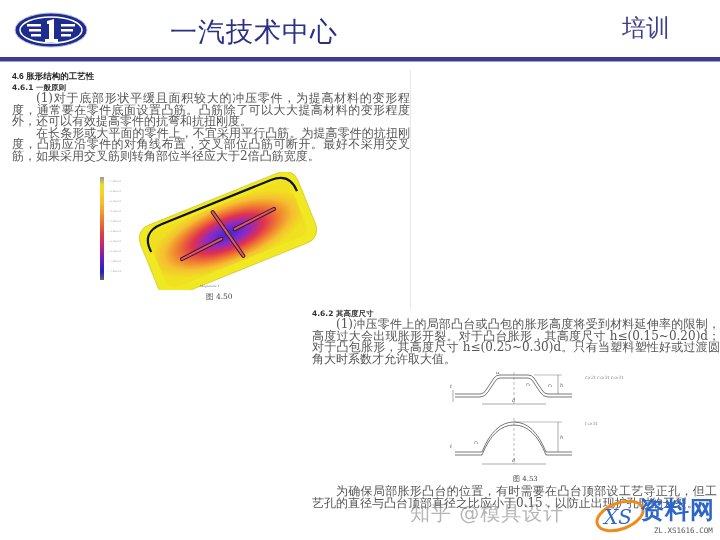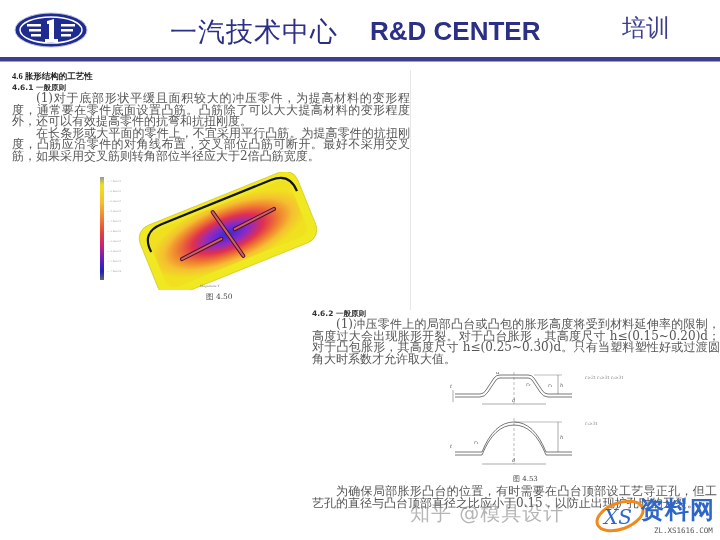--- a/index.html
+++ b/index.html
@@ -10,21 +10,21 @@
     .logo { position: absolute; left: 14px; top: 12px; width: 74px; height: 36px; }
     .title-cn { position: absolute; left: 170px; top: 14px; font-family: "DejaVu Sans", sans-serif; font-size: 27px; color: #2b2f86; letter-spacing: 1px; }
     .title-en { position: absolute; left: 370px; top: 16px; font-family: "Liberation Sans", sans-serif; font-weight: bold; font-size: 26px; color: #2b2f86; }
     .title-right { position: absolute; left: 622px; top: 12px; font-family: "DejaVu Sans", sans-serif; font-size: 24px; color: #3c3f8c; }
     .header-line { position: absolute; left: 0; top: 57px; width: 720px; height: 4px; background: #3b3d8e; }
     .header-line2 { position: absolute; left: 0; top: 61px; width: 720px; height: 1px; background: #9ea0cc; }
 
     .doc-left { position: absolute; left: 12px; top: 70px; width: 398px; height: 245px; }
     .doc-right { position: absolute; left: 312px; top: 308px; width: 408px; height: 232px; }
 
-    .h-sec { font-family: Liberation Serif, serif; font-size: 8.5px; font-weight: bold; color: #222; line-height: 12px; }
+    .h-sec { font-family: Liberation Sans, sans-serif; font-size: 8.5px; font-weight: bold; color: #222; line-height: 12px; }
     .h-sub { font-family: "DejaVu Sans", sans-serif; font-size: 7.5px; font-weight: bold; color: #333; line-height: 11px; }
     .para { font-size: 12px; line-height: 11.5px; color: #555; text-indent: 2em; text-align: justify; }
 
     .fig1 { position: absolute; left: 98px; top: 172px; width: 230px; height: 118px; }
     .fig1-caption { position: absolute; left: 190px; top: 292px; font-size: 7.5px; color: #444; padding-left: 16px; }
     .fig1-axis { position: absolute; left: 200px; top: 284px; font-size: 3px; color: #777; }
 
     .fig2 { position: absolute; left: 450px; top: 372px; width: 140px; height: 100px; }
     .fig2-caption { position: absolute; left: 497px; top: 474px; font-size: 7px; color: #444; margin-left: 16px; }
     .fig2-note1 { position: absolute; left: 585px; top: 375px; font-size: 4.5px; color: #888; }
@@ -46,21 +46,20 @@
     <ellipse cx="37" cy="18" rx="31" ry="13" fill="none" stroke="#ffffff" stroke-width="1.5"></ellipse>
     <rect x="13" y="12" width="14" height="2.5" fill="#fff"></rect>
     <rect x="15" y="17" width="12" height="2.5" fill="#fff"></rect>
     <rect x="17" y="22" width="10" height="2.5" fill="#fff"></rect>
     <rect x="47" y="12" width="14" height="2.5" fill="#fff"></rect>
     <rect x="47" y="17" width="12" height="2.5" fill="#fff"></rect>
     <rect x="47" y="22" width="10" height="2.5" fill="#fff"></rect>
     <path d="M33 9 L40 7 L40 27 L44 27 L44 30 L31 30 L31 27 L35 27 L35 12 L33 12 Z" fill="#fff"></path>
   </svg>
   <div class="title-cn">一汽技术中心</div>
-  <div class="title-en">R&amp;D CENTER</div>
   <div class="title-right">培训</div>
   <div class="header-line"></div>
   <div class="header-line2"></div>
 </div>
 
 <div class="doc-left">
   <div class="h-sec">4.6 胀形结构的工艺性</div>
   <div class="h-sub">4.6.1 一般原则</div>
   <p class="para">(1)对于底部形状平缓且面积较大的冲压零件，为提高材料的变形程度，通常要在零件底面设置凸筋。凸筋除了可以大大提高材料的变形程度外，还可以有效提高零件的抗弯和抗扭刚度。</p>
   <p class="para">在长条形或大平面的零件上，不宜采用平行凸筋。为提高零件的抗扭刚度，凸筋应沿零件的对角线布置，交叉部位凸筋可断开。最好不采用交叉筋，如果采用交叉筋则转角部位半径应大于2倍凸筋宽度。</p>
@@ -118,21 +117,21 @@
       <line x1="-52" y1="6" x2="-8" y2="2"></line>
       <line x1="8" y1="-2" x2="52" y2="-6"></line>
       <line x1="-6" y1="-26" x2="6" y2="26"></line>
     </g>
   </g>
 </svg>
 <div class="fig1-axis">Magnitude Y</div>
 <div class="fig1-caption">图 4.50</div>
 
 <div class="doc-right">
-  <div class="h-sub">4.6.2 一般原则</div>
+  <div class="h-sub">4.6.2 其高度尺寸</div>
   <p class="para">(1)冲压零件上的局部凸台或凸包的胀形高度将受到材料延伸率的限制，高度过大会出现胀形开裂。对于凸台胀形，其高度尺寸 h≤(0.15~0.20)d；对于凸包胀形，其高度尺寸 h≤(0.25~0.30)d。只有当塑料塑性好或过渡圆角大时系数才允许取大值。</p>
 </div>
 
 <svg class="fig2" viewBox="0 0 140 100">
   <g fill="none" stroke="#555" stroke-width="0.8">
     <path d="M5 22 L30 22 Q34 22 36 18 L44 6 Q46 3 50 3 L78 3 Q82 3 84 6 L92 18 Q94 22 98 22 L122 22"></path>
     <path d="M5 25 L30 25 Q35 25 38 20 L46 8 Q48 6 50 6 L78 6 Q80 6 82 8 L90 20 Q93 25 98 25 L122 25"></path>
     <line x1="32" y1="32" x2="96" y2="32" stroke-width="0.5"></line>
     <line x1="64" y1="0" x2="64" y2="32" stroke-width="0.4" stroke-dasharray="3,2"></line>
     <line x1="108" y1="3" x2="108" y2="22" stroke-width="0.5"></line>

